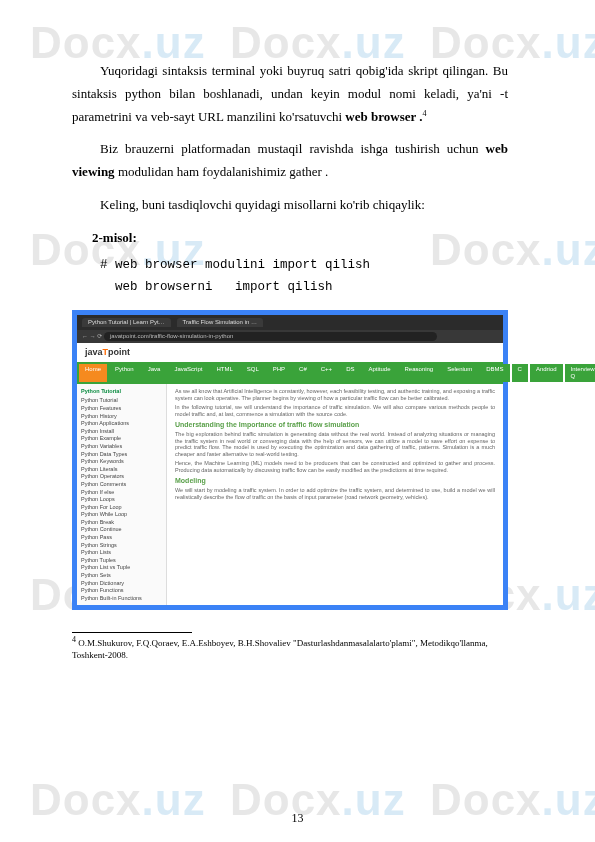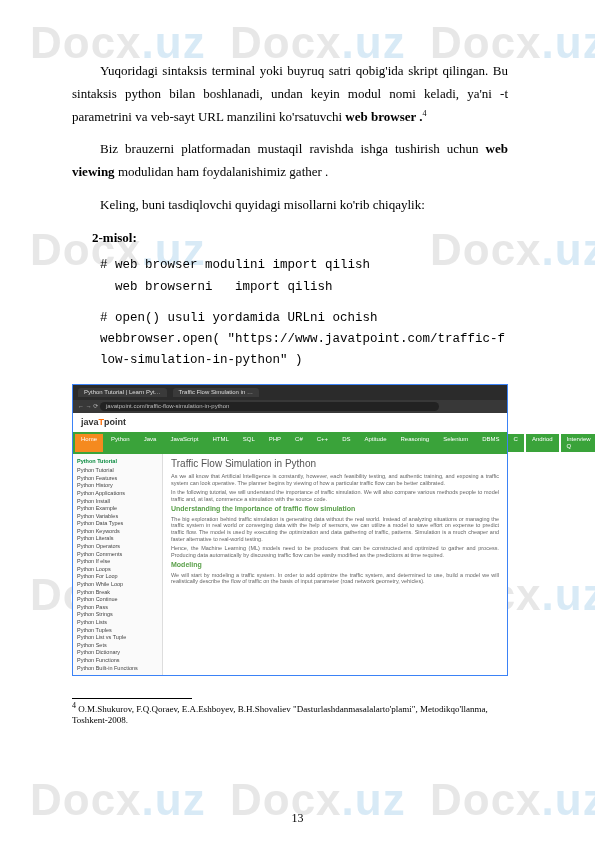--- a/index.html
+++ b/index.html
@@ -62,21 +62,21 @@
   }
 
   .section-label {
     font-weight: 700;
     margin: 8px 0 6px 20px;
   }
 
   
   .shot {
     margin: 12px 0 4px 0;
-    border: 1px solid #3b82f6;
+    border: 5px solid #3b82f6;
     background: #222;
     font-family: Arial, sans-serif;
     font-size: 6.5px;
     line-height: 1.2;
   }
   .browser-bar {
     background: #2b2b2b;
     color: #ccc;
     padding: 3px 5px;
     display: flex;
@@ -196,22 +196,20 @@
     <span>Biz brauzerni platformadan mustaqil ravishda ishga tushirish uchun </span><span class="bold">web viewing</span><span> modulidan ham foydalanishimiz gather .</span>
   </p>
 
   <p class="body">Keling, buni tasdiqlovchi quyidagi misollarni ko'rib chiqaylik:</p>
 
   <div class="section-label">2-misol:</div>
 
   <div class="code-block"># web browser modulini import qilish
   web browserni   import qilish</div>
 
-  <div class="code-block"># open() usuli yordamida URLni ochish
-webbrowser.open( "https://www.javatpoint.com/traffic-flow-simulation-in-python" )</div>
 
   <div class="shot">
     <div class="browser-bar">
       <span class="tab">Python Tutorial | Learn Pyt…</span>
       <span class="tab">Traffic Flow Simulation in …</span>
     </div>
     <div class="addr-bar">
       ← → ⟳ <span class="addr-input">javatpoint.com/traffic-flow-simulation-in-python</span>
     </div>
     <div class="site-header">
@@ -261,21 +259,20 @@
         <div>Python Strings</div>
         <div>Python Lists</div>
         <div>Python Tuples</div>
         <div>Python List vs Tuple</div>
         <div>Python Sets</div>
         <div>Python Dictionary</div>
         <div>Python Functions</div>
         <div>Python Built-in Functions</div>
       </div>
       <div class="main">
-        <h1>Traffic Flow Simulation in Python</h1>
         <p>As we all know that Artificial Intelligence is constantly, however, each feasibility testing, and authentic training, and exposing a traffic system can look operative. The planner begins by viewing of how a particular traffic flow can be better calibrated.</p>
         <p>In the following tutorial, we will understand the importance of traffic simulation. We will also compare various methods people to model traffic and, at last, commence a simulation with the source code.</p>
         <h2>Understanding the Importance of traffic flow simulation</h2>
         <p>The big exploration behind traffic simulation is generating data without the real world. Instead of analyzing situations or managing the traffic system in real world or converging data with the help of sensors, we can utilize a model to save effort on expense to predict traffic flow. The model is used by executing the optimization and data gathering of traffic, patterns. Simulation is a much cheaper and faster alternative to real-world testing.</p>
         <p>Hence, the Machine Learning (ML) models need to be producers that can be constructed and optimized to gather and process. Producing data automatically by discussing traffic flow can be easily modified as the predictions at time required.</p>
         <h2>Modeling</h2>
         <p>We will start by modeling a traffic system. In order to add optimize the traffic system, and determined to use, build a model we will realistically describe the flow of traffic on the basis of input parameter (road network geometry, vehicles).</p>
       </div>
     </div>
   </div>

